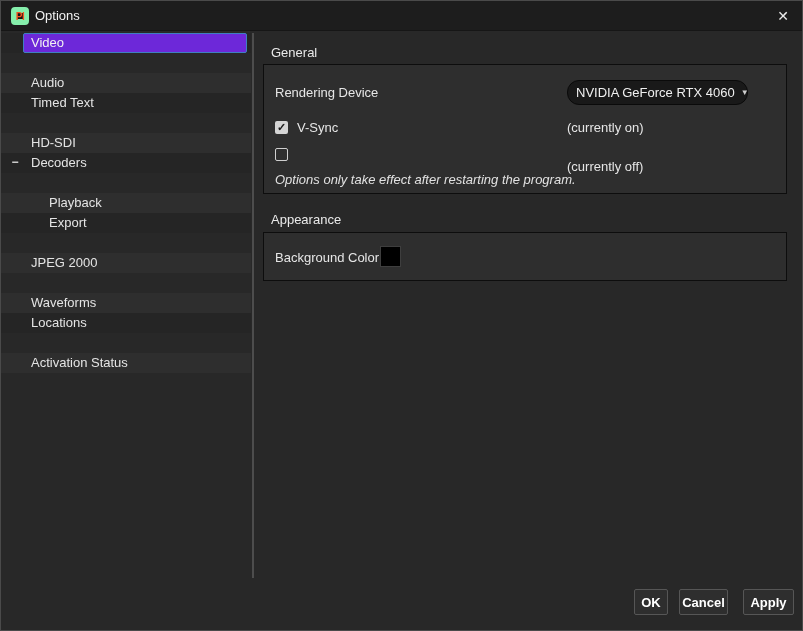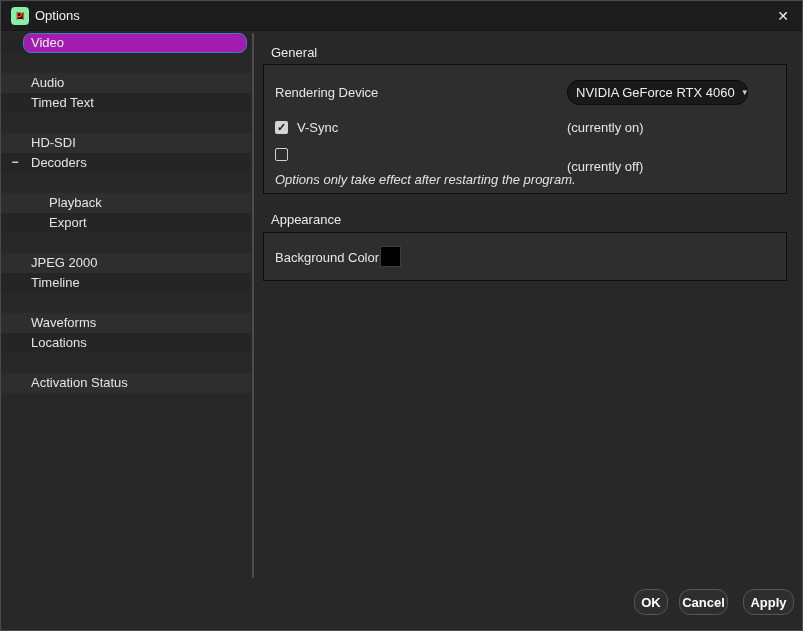--- a/index.html
+++ b/index.html
@@ -47,21 +47,21 @@
     position:absolute; left:30px; top:0; height:20px; line-height:20px;
     color:#e4e4e4; white-space:nowrap;
   }
   .slabel.sub { left:48px; }
   .expander {
     position:absolute; left:6px; top:0; width:16px; height:20px; line-height:19px;
     color:#dddddd; font-weight:bold; text-align:center; font-size:12px;
   }
   .selbox {
     position:absolute; left:22px; right:4px; top:0; bottom:0;
-    background:#a21caf; border:1px solid #3f7fc1; border-radius:8px;
+    background:#6d28d9; border:1px solid #3f7fc1; border-radius:2px;
   }
   .selbox .slabel { left:7px; line-height:18px; height:18px; color:#f2f2f2; }
 
   .sash {
     position:absolute; left:251px; top:2px; width:2px; height:545px;
     background:#4d4d4d;
   }
 
   
   .content { position:absolute; left:253px; top:0; right:0; bottom:0; }
@@ -98,21 +98,21 @@
   .checkbox.unchecked { background:transparent; border:1px solid #cfcfcf; }
 
   .swatch {
     position:absolute; left:116px; top:13px; width:21px; height:21px;
     border:1px solid #3e3e3e;
   }
 
   
   .btn {
     position:absolute; top:558px; height:26px;
-    background:#2e2e2e; border:1px solid #565656; border-radius:11px;
+    background:#2e2e2e; border:1px solid #565656; border-radius:2px;
     color:#ffffff; font-weight:bold; font-size:13px;
     font-family:"Liberation Sans", sans-serif;
     display:flex; align-items:center; justify-content:center; cursor:default;
     padding:0;
   }
   .btn-ok     { left:380px; width:34px; }
   .btn-cancel { left:425px; width:49px; }
   .btn-apply  { left:489px; width:51px; }
 </style>
 </head>
@@ -151,23 +151,20 @@
       </div>
       <div class="srow light">
         <span class="slabel sub">Playback</span>
       </div>
       <div class="srow dark">
         <span class="slabel sub">Export</span>
       </div>
       <div class="srow light">
         <span class="slabel">JPEG 2000</span>
       </div>
-      <div class="srow dark">
-        <span class="slabel">Timeline</span>
-      </div>
       <div class="srow light">
         <span class="slabel">Waveforms</span>
       </div>
       <div class="srow dark">
         <span class="slabel">Locations</span>
       </div>
       <div class="srow light">
         <span class="slabel">Activation Status</span>
       </div>
     </div>

